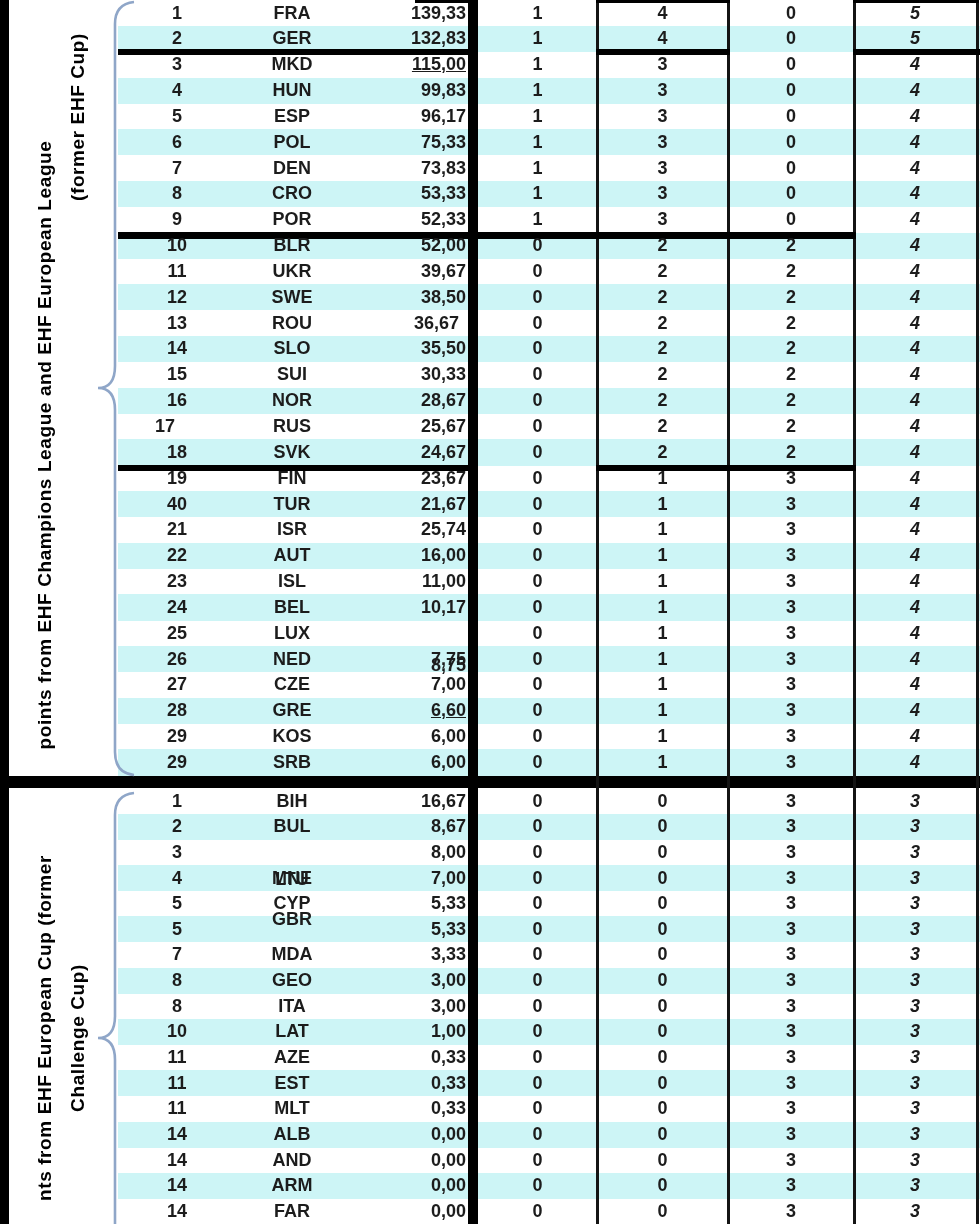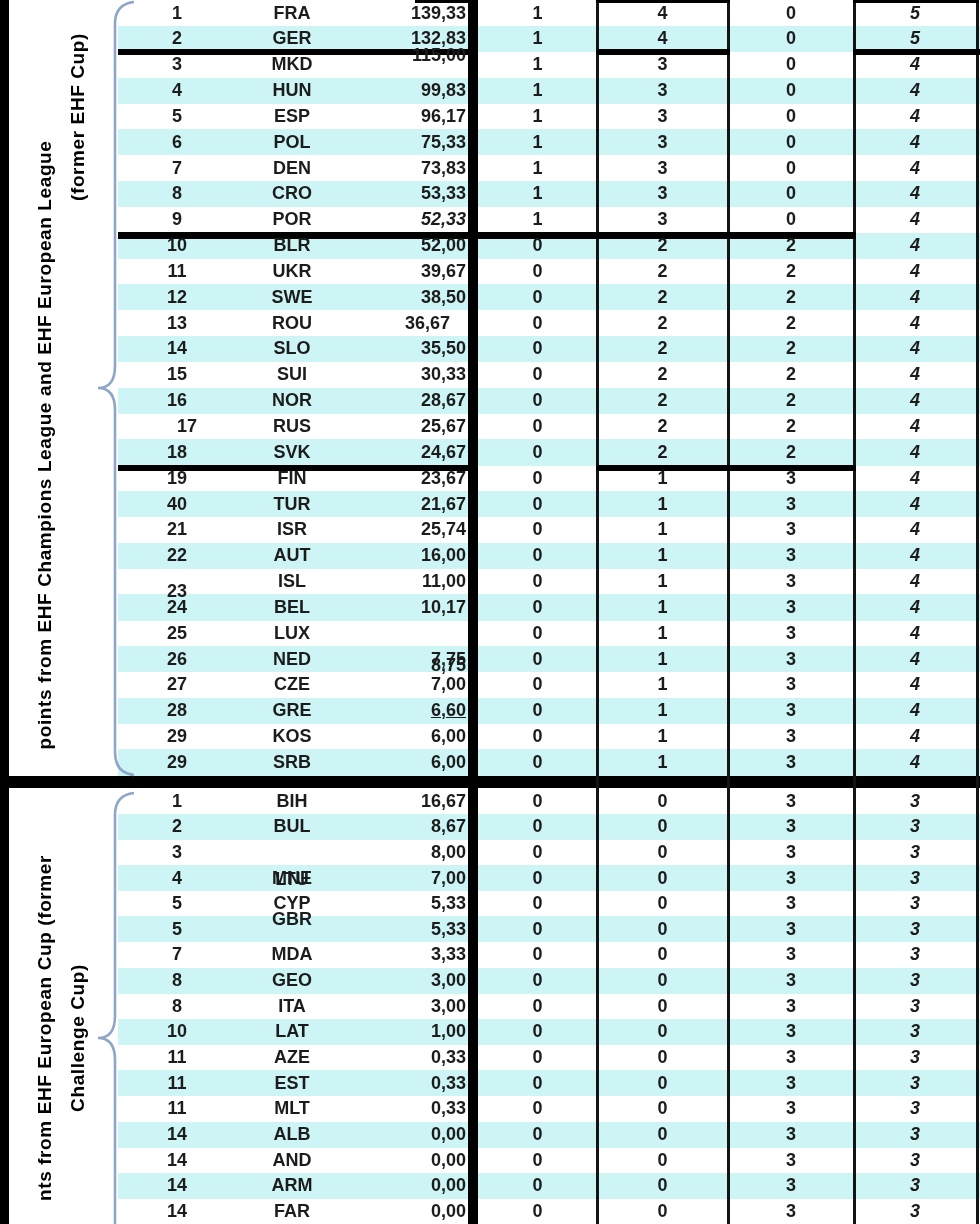--- a/index.html
+++ b/index.html
@@ -69,21 +69,21 @@
       <div class="stripe" style="top: 25.8px; height: 26.3px;"></div>
       <div class="cell center" style="left: 122px; width: 110px; top: 28.3px;">2</div>
       <div class="cell center" style="left: 237px; width: 110px; top: 28.3px;">GER</div>
       <div class="cell right" style="left: 346px; width: 120px; top: 28.3px;">132,83</div>
       <div class="cell center" style="left: 480px; width: 115px; top: 28.3px;">1</div>
       <div class="cell center" style="left: 599px; width: 127px; top: 28.3px;">4</div>
       <div class="cell center" style="left: 730px; width: 122px; top: 28.3px;">0</div>
       <div class="cell center italic" style="left: 856px; width: 118px; top: 28.3px;">5</div>
       <div class="cell center" style="left: 122px; width: 110px; top: 54.2px;">3</div>
       <div class="cell center" style="left: 237px; width: 110px; top: 54.2px;">MKD</div>
-      <div class="cell right" style="left: 346px; width: 120px; top: 45px;">115,00</div>
+      <div class="cell right" style="left: 346px; width: 120px; top: 54px; text-decoration: underline;">115,00</div>
       <div class="cell center" style="left: 480px; width: 115px; top: 54.2px;">1</div>
       <div class="cell center" style="left: 599px; width: 127px; top: 54.2px;">3</div>
       <div class="cell center" style="left: 730px; width: 122px; top: 54.2px;">0</div>
       <div class="cell center italic" style="left: 856px; width: 118px; top: 54.2px;">4</div>
       <div class="stripe" style="top: 77.5px; height: 26.3px;"></div>
       <div class="cell center" style="left: 122px; width: 110px; top: 80px;">4</div>
       <div class="cell center" style="left: 237px; width: 110px; top: 80px;">HUN</div>
       <div class="cell right" style="left: 346px; width: 120px; top: 80px;">99,83</div>
       <div class="cell center" style="left: 480px; width: 115px; top: 80px;">1</div>
       <div class="cell center" style="left: 599px; width: 127px; top: 80px;">3</div>
@@ -114,21 +114,21 @@
       <div class="stripe" style="top: 180.9px; height: 26.3px;"></div>
       <div class="cell center" style="left: 122px; width: 110px; top: 183.4px;">8</div>
       <div class="cell center" style="left: 237px; width: 110px; top: 183.4px;">CRO</div>
       <div class="cell right" style="left: 346px; width: 120px; top: 183.4px;">53,33</div>
       <div class="cell center" style="left: 480px; width: 115px; top: 183.4px;">1</div>
       <div class="cell center" style="left: 599px; width: 127px; top: 183.4px;">3</div>
       <div class="cell center" style="left: 730px; width: 122px; top: 183.4px;">0</div>
       <div class="cell center italic" style="left: 856px; width: 118px; top: 183.4px;">4</div>
       <div class="cell center" style="left: 122px; width: 110px; top: 209.2px;">9</div>
       <div class="cell center" style="left: 237px; width: 110px; top: 209.2px;">POR</div>
-      <div class="cell right" style="left: 346px; width: 120px; top: 209.2px; font-style: italic;">52,33</div>
+      <div class="cell right" style="left: 346px; width: 120px; top: 209.2px;">52,33</div>
       <div class="cell center" style="left: 480px; width: 115px; top: 209.2px;">1</div>
       <div class="cell center" style="left: 599px; width: 127px; top: 209.2px;">3</div>
       <div class="cell center" style="left: 730px; width: 122px; top: 209.2px;">0</div>
       <div class="cell center italic" style="left: 856px; width: 118px; top: 209.2px;">4</div>
       <div class="stripe" style="top: 232.6px; height: 26.3px;"></div>
       <div class="cell center" style="left: 122px; width: 110px; top: 235.1px;">10</div>
       <div class="cell center" style="left: 237px; width: 110px; top: 235.1px;">BLR</div>
       <div class="cell right" style="left: 346px; width: 120px; top: 235.1px;">52,00</div>
       <div class="cell center" style="left: 480px; width: 115px; top: 235.1px;">0</div>
       <div class="cell center" style="left: 599px; width: 127px; top: 235.1px;">2</div>
@@ -144,21 +144,21 @@
       <div class="stripe" style="top: 284.2px; height: 26.3px;"></div>
       <div class="cell center" style="left: 122px; width: 110px; top: 286.7px;">12</div>
       <div class="cell center" style="left: 237px; width: 110px; top: 286.7px;">SWE</div>
       <div class="cell right" style="left: 346px; width: 120px; top: 286.7px;">38,50</div>
       <div class="cell center" style="left: 480px; width: 115px; top: 286.7px;">0</div>
       <div class="cell center" style="left: 599px; width: 127px; top: 286.7px;">2</div>
       <div class="cell center" style="left: 730px; width: 122px; top: 286.7px;">2</div>
       <div class="cell center italic" style="left: 856px; width: 118px; top: 286.7px;">4</div>
       <div class="cell center" style="left: 122px; width: 110px; top: 312.6px;">13</div>
       <div class="cell center" style="left: 237px; width: 110px; top: 312.6px;">ROU</div>
-      <div class="cell right" style="left: 330px; width: 120px; top: 312.6px;">36,67</div>
+      <div class="cell right" style="left: 339px; width: 120px; top: 312.6px;">36,67</div>
       <div class="cell center" style="left: 480px; width: 115px; top: 312.6px;">0</div>
       <div class="cell center" style="left: 599px; width: 127px; top: 312.6px;">2</div>
       <div class="cell center" style="left: 730px; width: 122px; top: 312.6px;">2</div>
       <div class="cell center italic" style="left: 856px; width: 118px; top: 312.6px;">4</div>
       <div class="stripe" style="top: 335.9px; height: 26.3px;"></div>
       <div class="cell center" style="left: 122px; width: 110px; top: 338.4px;">14</div>
       <div class="cell center" style="left: 237px; width: 110px; top: 338.4px;">SLO</div>
       <div class="cell right" style="left: 346px; width: 120px; top: 338.4px;">35,50</div>
       <div class="cell center" style="left: 480px; width: 115px; top: 338.4px;">0</div>
       <div class="cell center" style="left: 599px; width: 127px; top: 338.4px;">2</div>
@@ -172,21 +172,21 @@
       <div class="cell center" style="left: 730px; width: 122px; top: 364.3px;">2</div>
       <div class="cell center italic" style="left: 856px; width: 118px; top: 364.3px;">4</div>
       <div class="stripe" style="top: 387.6px; height: 26.3px;"></div>
       <div class="cell center" style="left: 122px; width: 110px; top: 390.1px;">16</div>
       <div class="cell center" style="left: 237px; width: 110px; top: 390.1px;">NOR</div>
       <div class="cell right" style="left: 346px; width: 120px; top: 390.1px;">28,67</div>
       <div class="cell center" style="left: 480px; width: 115px; top: 390.1px;">0</div>
       <div class="cell center" style="left: 599px; width: 127px; top: 390.1px;">2</div>
       <div class="cell center" style="left: 730px; width: 122px; top: 390.1px;">2</div>
       <div class="cell center italic" style="left: 856px; width: 118px; top: 390.1px;">4</div>
-      <div class="cell center" style="left: 132px; width: 110px; top: 415.9px;">17</div>
+      <div class="cell center" style="left: 110px; width: 110px; top: 415.9px;">17</div>
       <div class="cell center" style="left: 237px; width: 110px; top: 415.9px;">RUS</div>
       <div class="cell right" style="left: 346px; width: 120px; top: 415.9px;">25,67</div>
       <div class="cell center" style="left: 480px; width: 115px; top: 415.9px;">0</div>
       <div class="cell center" style="left: 599px; width: 127px; top: 415.9px;">2</div>
       <div class="cell center" style="left: 730px; width: 122px; top: 415.9px;">2</div>
       <div class="cell center italic" style="left: 856px; width: 118px; top: 415.9px;">4</div>
       <div class="stripe" style="top: 439.3px; height: 26.3px;"></div>
       <div class="cell center" style="left: 122px; width: 110px; top: 441.8px;">18</div>
       <div class="cell center" style="left: 237px; width: 110px; top: 441.8px;">SVK</div>
       <div class="cell right" style="left: 346px; width: 120px; top: 441.8px;">24,67</div>
@@ -217,21 +217,21 @@
       <div class="cell center" style="left: 730px; width: 122px; top: 519.3px;">3</div>
       <div class="cell center italic" style="left: 856px; width: 118px; top: 519.3px;">4</div>
       <div class="stripe" style="top: 542.6px; height: 26.3px;"></div>
       <div class="cell center" style="left: 122px; width: 110px; top: 545.1px;">22</div>
       <div class="cell center" style="left: 237px; width: 110px; top: 545.1px;">AUT</div>
       <div class="cell right" style="left: 346px; width: 120px; top: 545.1px;">16,00</div>
       <div class="cell center" style="left: 480px; width: 115px; top: 545.1px;">0</div>
       <div class="cell center" style="left: 599px; width: 127px; top: 545.1px;">1</div>
       <div class="cell center" style="left: 730px; width: 122px; top: 545.1px;">3</div>
       <div class="cell center italic" style="left: 856px; width: 118px; top: 545.1px;">4</div>
-      <div class="cell center" style="left: 122px; width: 110px; top: 571px; margin-top: 10px;">23</div>
+      <div class="cell center" style="left: 122px; width: 110px; top: 571px;">23</div>
       <div class="cell center" style="left: 237px; width: 110px; top: 571px;">ISL</div>
       <div class="cell right" style="left: 346px; width: 120px; top: 571px;">11,00</div>
       <div class="cell center" style="left: 480px; width: 115px; top: 571px;">0</div>
       <div class="cell center" style="left: 599px; width: 127px; top: 571px;">1</div>
       <div class="cell center" style="left: 730px; width: 122px; top: 571px;">3</div>
       <div class="cell center italic" style="left: 856px; width: 118px; top: 571px;">4</div>
       <div class="stripe" style="top: 594.3px; height: 26.3px;"></div>
       <div class="cell center" style="left: 122px; width: 110px; top: 596.8px;">24</div>
       <div class="cell center" style="left: 237px; width: 110px; top: 596.8px;">BEL</div>
       <div class="cell right" style="left: 346px; width: 120px; top: 596.8px;">10,17</div>

